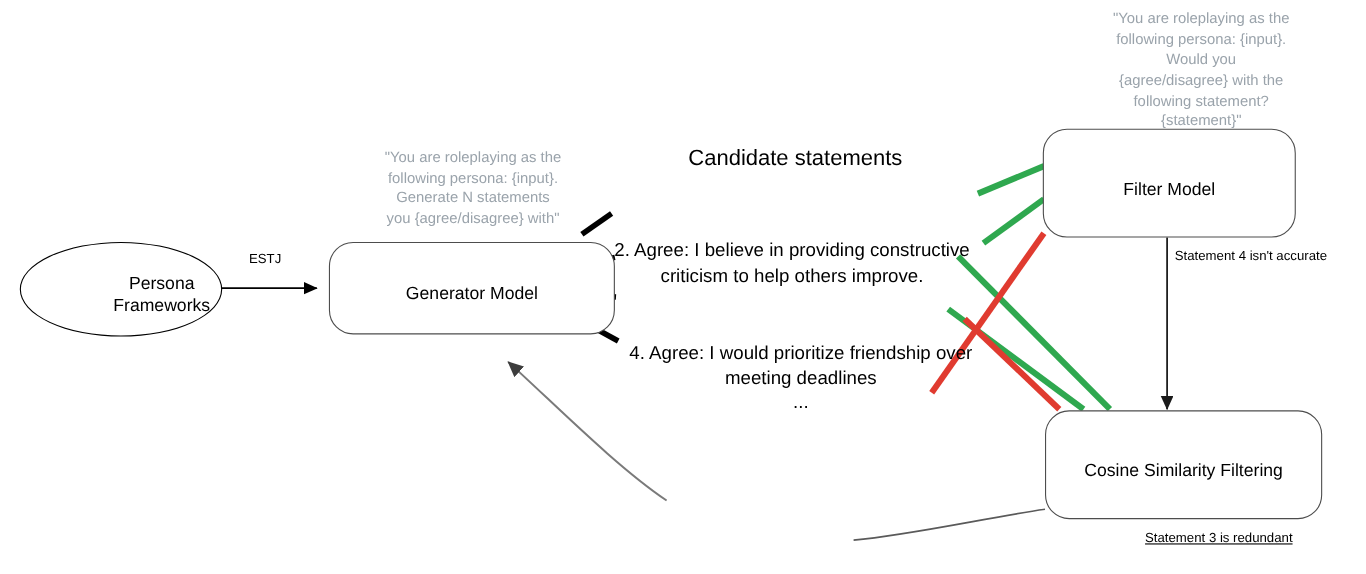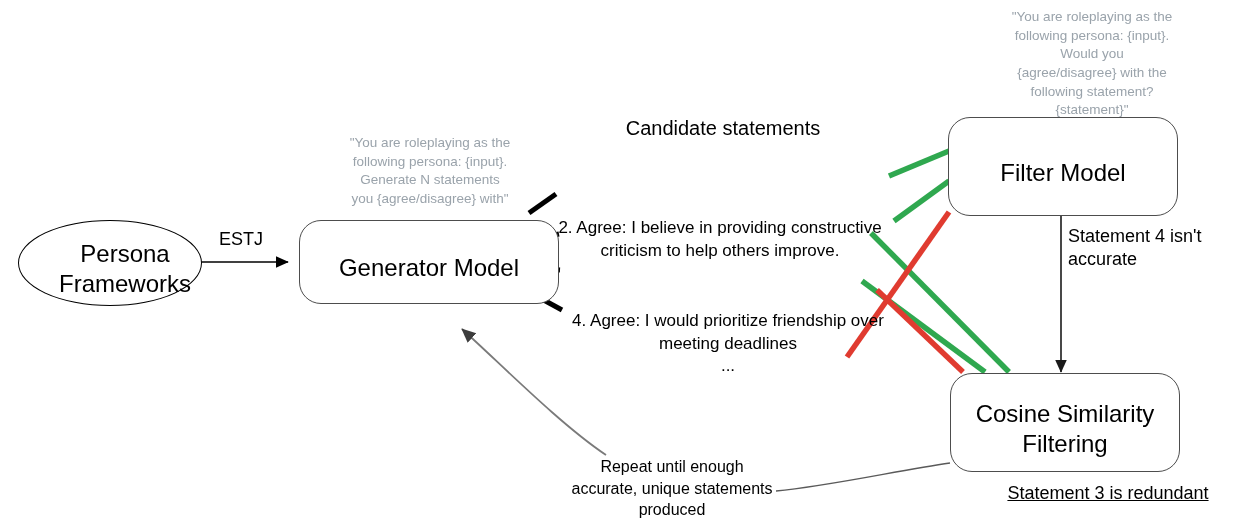--- a/index.html
+++ b/index.html
@@ -39,44 +39,45 @@
   .node.rounded {
     border-radius: 22px;
   }
   .node.ellipse {
     border-radius: 50%;
     border-color: #000000;
     border-width: 1.5px;
     justify-content: flex-end;
   }
   .node-label {
-    font-size: 24px;
+    font-size: 16px;
     line-height: 1.25;
     white-space: pre-line;
     padding: 0 10px;
     margin-top: 12px;
   }
   .free-text {
     position: absolute;
     text-align: center;
     white-space: pre-line;
     color: #000000;
   }
   .prompt-text {
     color: #9aa3ab;
     font-size: 13.5px;
     line-height: 1.38;
   }
   .edge-label {
-    font-size: 18px;
+    font-size: 12px;
     line-height: 1.3;
   }
   .section-title {
     font-size: 20px;
     line-height: 1.3;
+    margin-top: 16px;
   }
   .statement {
     position: absolute;
     text-align: center;
     font-size: 17px;
     line-height: 1.33;
     white-space: pre-line;
     color: #000000;
   }
   .ellipsis {
@@ -157,23 +158,20 @@
 {agree/disagree} with the
 following statement?
 {statement}"</div>
 
   <div class="node rounded" style="left:948px; top:117px; width:230px; height:99px;">
     <span class="node-label">Filter Model</span>
   </div>
 
   <div class="free-text edge-label" style="left:1068px; top:225px; width:180px; text-align:left;">Statement 4 isn't accurate</div>
 
-  <div class="node rounded" style="left:950px; top:373px; width:230px; height:99px;">
+  <div class="node rounded" style="left:950px; top:373px; width:252px; height:99px;">
     <span class="node-label">Cosine Similarity Filtering</span>
   </div>
 
   <div class="free-text edge-label" style="left:1003px; top:482px; width:210px;text-decoration:underline;">Statement 3 is redundant</div>
 
-  <div class="free-text" style="left:560px; top:456px; width:224px; font-size:16px; line-height:1.35;">Repeat until enough
-accurate, unique statements
-produced</div>
 
 </div>
 
 </body></html>

